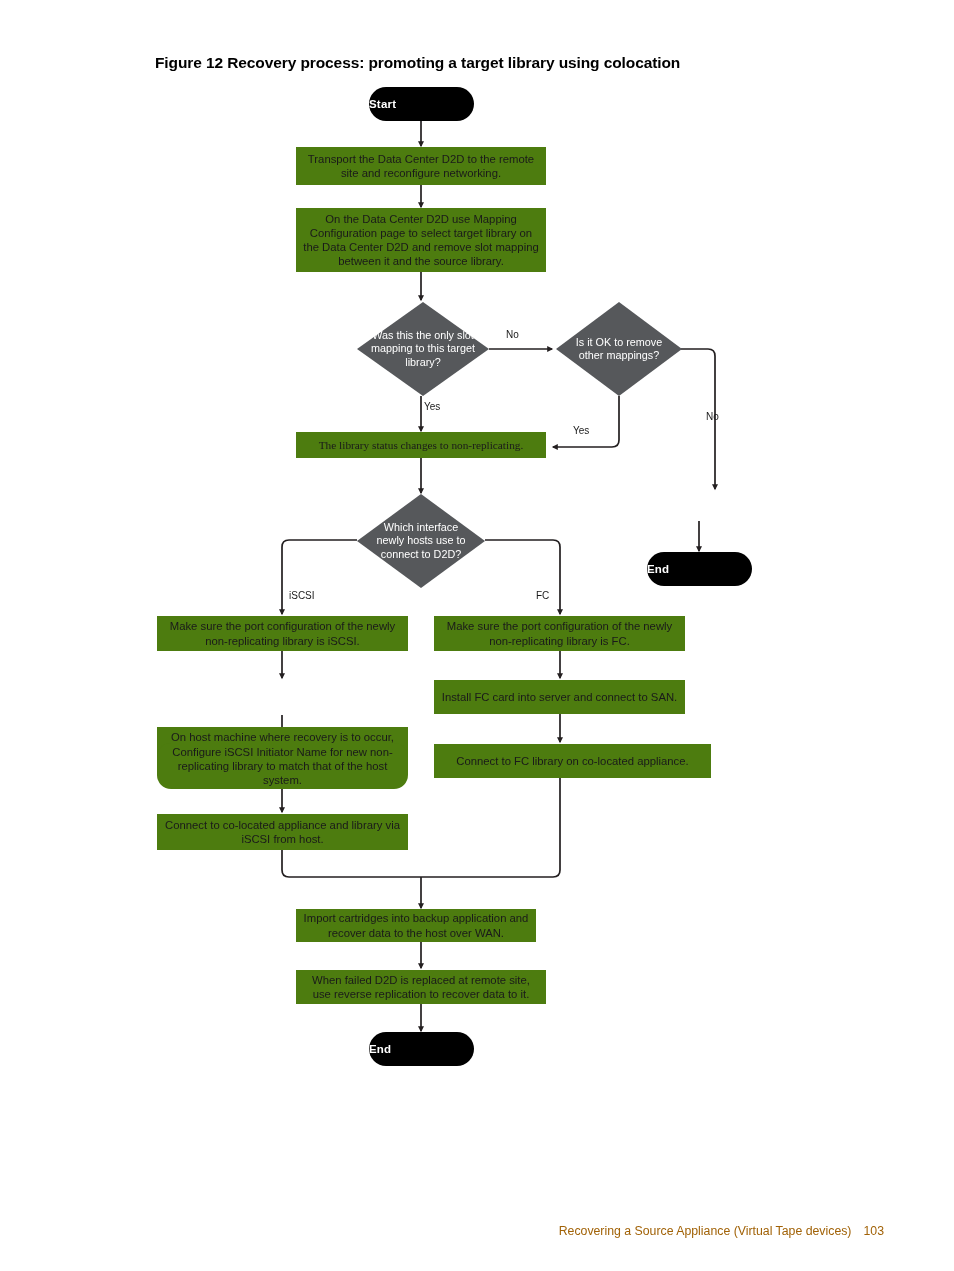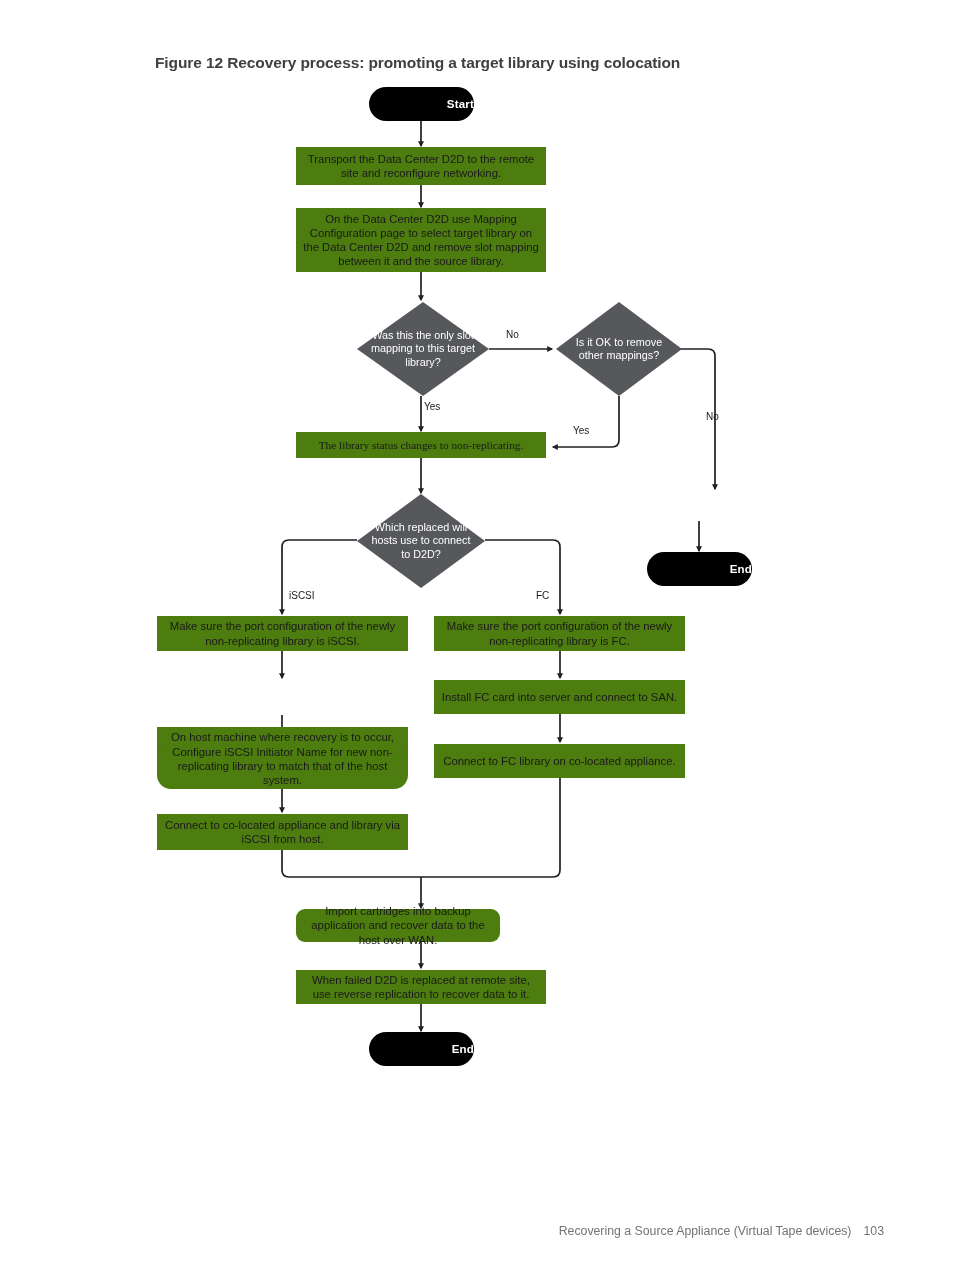--- a/index.html
+++ b/index.html
@@ -19,21 +19,21 @@
     left: 0; top: 0;
     width: 954px;
     height: 1271px;
   }
   .fig-title {
     position: absolute;
     left: 155px;
     top: 54px;
     font-size: 15.5px;
     font-weight: bold;
-    color: #404040;
+    color: #000000;
     letter-spacing: -0.1px;
     white-space: nowrap;
   }
   
   #wires {
     position: absolute;
     left: 0; top: 0;
     width: 954px;
     height: 1271px;
     pointer-events: none;
@@ -41,21 +41,21 @@
   
   .pill {
     position: absolute;
     background: #000000;
     border-radius: 17px;
     color: #ffffff;
     font-size: 11.5px;
     font-weight: bold;
     display: flex;
     align-items: center;
-    justify-content: flex-end;
+    justify-content: flex-start;
     letter-spacing: 0.2px;
   }
   
   .pbox {
     position: absolute;
     background: #4d7c0f;
     color: #1a1a1a;
     font-size: 11.3px;
     line-height: 14.2px;
     display: flex;
@@ -98,21 +98,21 @@
     font-size: 10px;
     color: #1a1a1a;
     white-space: nowrap;
   }
   
   .footer {
     position: absolute;
     right: 70px;
     top: 1224px;
     font-size: 12.3px;
-    color: #737373;
+    color: #a16207;
     white-space: nowrap;
   }
   .footer .pg {
     margin-left: 12px;
     font-weight: normal;
   }
 </style>
 </head>
 <body>
 
@@ -195,21 +195,21 @@
     <span>The library status changes to non-replicating.</span>
   </div>
 
 
   <div class="pill" style="left:647px; top:552px; width:105px; height:34px;">
     <span>End</span>
   </div>
 
   <div class="diamond-wrap" style="left:357px; top:494px; width:128px; height:94px;">
     <div class="diamond-shape"></div>
-    <div class="diamond-text">Which replaced will hosts use to connect to D2D?</div>
+    <div class="diamond-text">Which interface newly hosts use to connect to D2D?</div>
   </div>
 
   <div class="pbox" style="left:157px; top:616px; width:251px; height:35px;">
     <span>Make sure the port configuration of the newly non-replicating library is iSCSI.</span>
   </div>
 
   <div class="pbox" style="left:157px; top:680px; width:251px; height:35px;margin-top:47px;">
     <span>On host machine where recovery is to occur, install iSCSI Initiator and backup application.</span>
   </div>
 
@@ -222,25 +222,25 @@
   </div>
 
   <div class="pbox" style="left:434px; top:616px; width:251px; height:35px;">
     <span>Make sure the port configuration of the newly non-replicating library is FC.</span>
   </div>
 
   <div class="pbox" style="left:434px; top:680px; width:251px; height:34px;">
     <span>Install FC card into server and connect to SAN.</span>
   </div>
 
-  <div class="pbox" style="left:434px; top:744px; width:251px; height:34px;">
+  <div class="pbox" style="left:434px; top:744px; width:277px; height:34px;">
     <span>Connect to FC library on co-located appliance.</span>
   </div>
 
-  <div class="pbox" style="left:296px; top:909px; width:204px; height:33px;border-radius:9px;">
+  <div class="pbox" style="left:296px; top:909px; width:240px; height:33px;">
     <span>Import cartridges into backup application and recover data to the host over WAN.</span>
   </div>
 
   <div class="pbox" style="left:296px; top:970px; width:250px; height:34px;">
     <span>When failed D2D is replaced at remote site, use reverse replication to recover data to it.</span>
   </div>
 
   <div class="pill" style="left:369px; top:1032px; width:105px; height:34px;">
     <span>End</span>
   </div>

